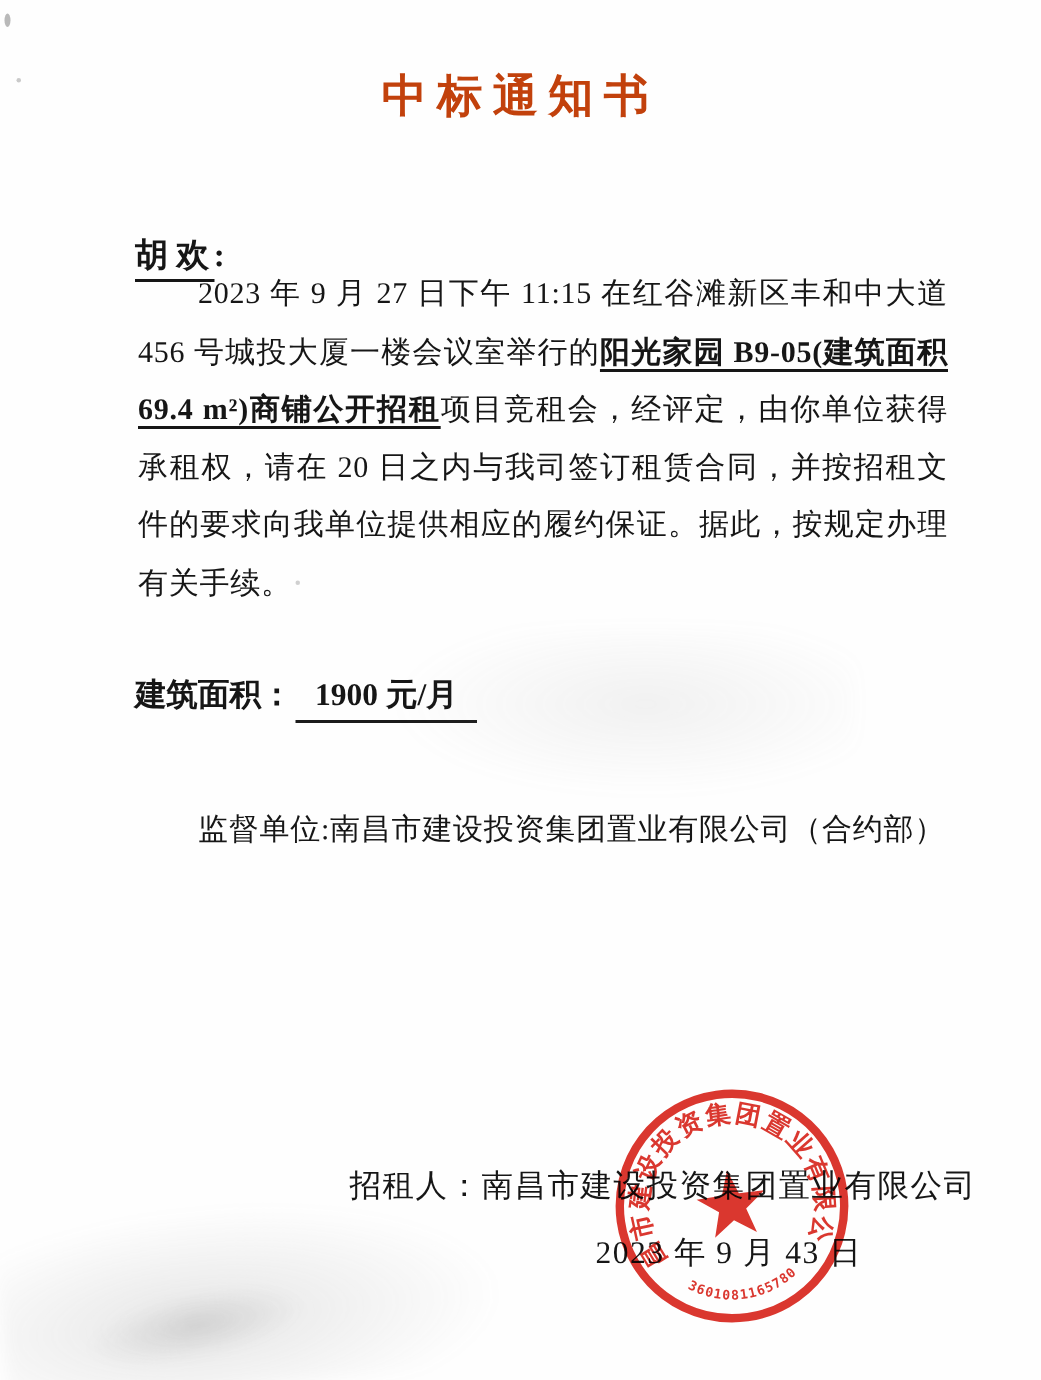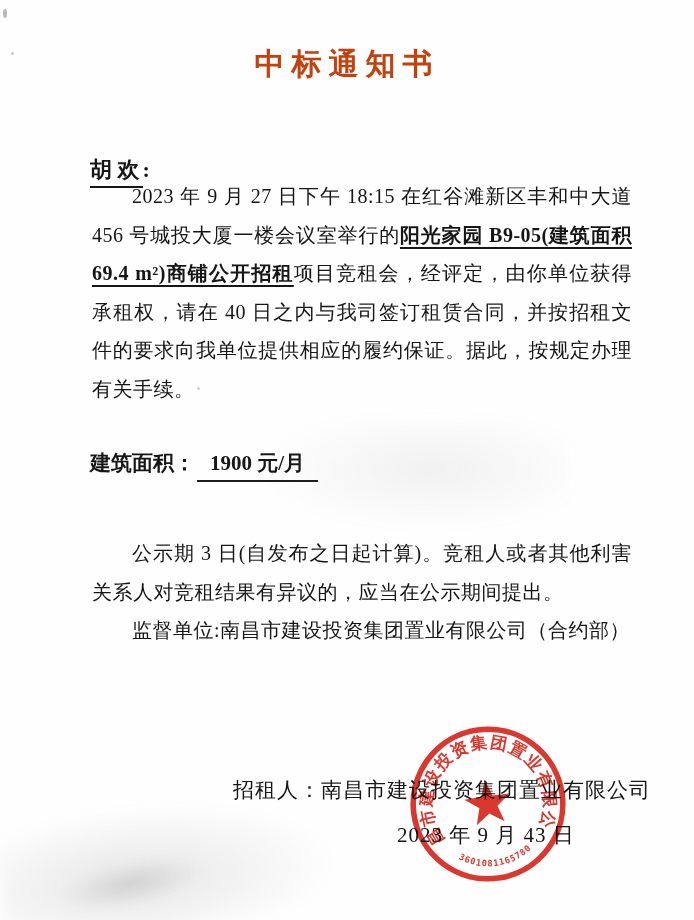--- a/index.html
+++ b/index.html
@@ -151,29 +151,28 @@
 
 <div class="page">
 
   <h1 class="doc-title">中标通知书</h1>
 
   <div class="recipient">
     <span class="name">胡 欢</span><span>:</span>
   </div>
 
   <p class="body-para p1">
-    <span>2023 年 9 月 27 日下午 18:15 在红谷滩新区丰和中大道 456 号城投大厦一楼会议室举行的</span><span class="bold-underline">阳光家园 B9-05(建筑面积 69.4 m²)商铺公开招租</span><span>项目竞租会，经评定，由你单位获得承租权，请在 40 日之内与我司签订租赁合同，并按招租文件的要求向我单位提供相应的履约保证。据此，按规定办理有关手续。</span>
+    <span>2023 年 9 月 27 日下午 11:15 在红谷滩新区丰和中大道 456 号城投大厦一楼会议室举行的</span><span class="bold-underline">阳光家园 B9-05(建筑面积 69.4 m²)商铺公开招租</span><span>项目竞租会，经评定，由你单位获得承租权，请在 20 日之内与我司签订租赁合同，并按招租文件的要求向我单位提供相应的履约保证。据此，按规定办理有关手续。</span>
   </p>
 
   <div class="result-line">
     <span>建筑面积：</span><span class="result-value">1900 元/月</span>
   </div>
 
   <div class="notice-block">
-    <p class="para">公示期 3 日(自发布之日起计算)。竞租人或者其他利害关系人对竞租结果有异议的，应当在公示期间提出。</p>
     <div class="line">监督单位:南昌市建设投资集团置业有限公司（合约部）</div>
   </div>
 
   <div class="lessor-line">招租人：南昌市建设投资集团置业有限公司</div>
 
   <div class="date-line">2023 年 9 月 43 日</div>
 
   <svg class="stamp" viewBox="0 0 200 200" aria-hidden="true">
     <defs>
       <path id="seal-arc-top" d="M 46.4,145.0 A 70,70 0 1 1 153.6,145.0" fill="none"></path>

